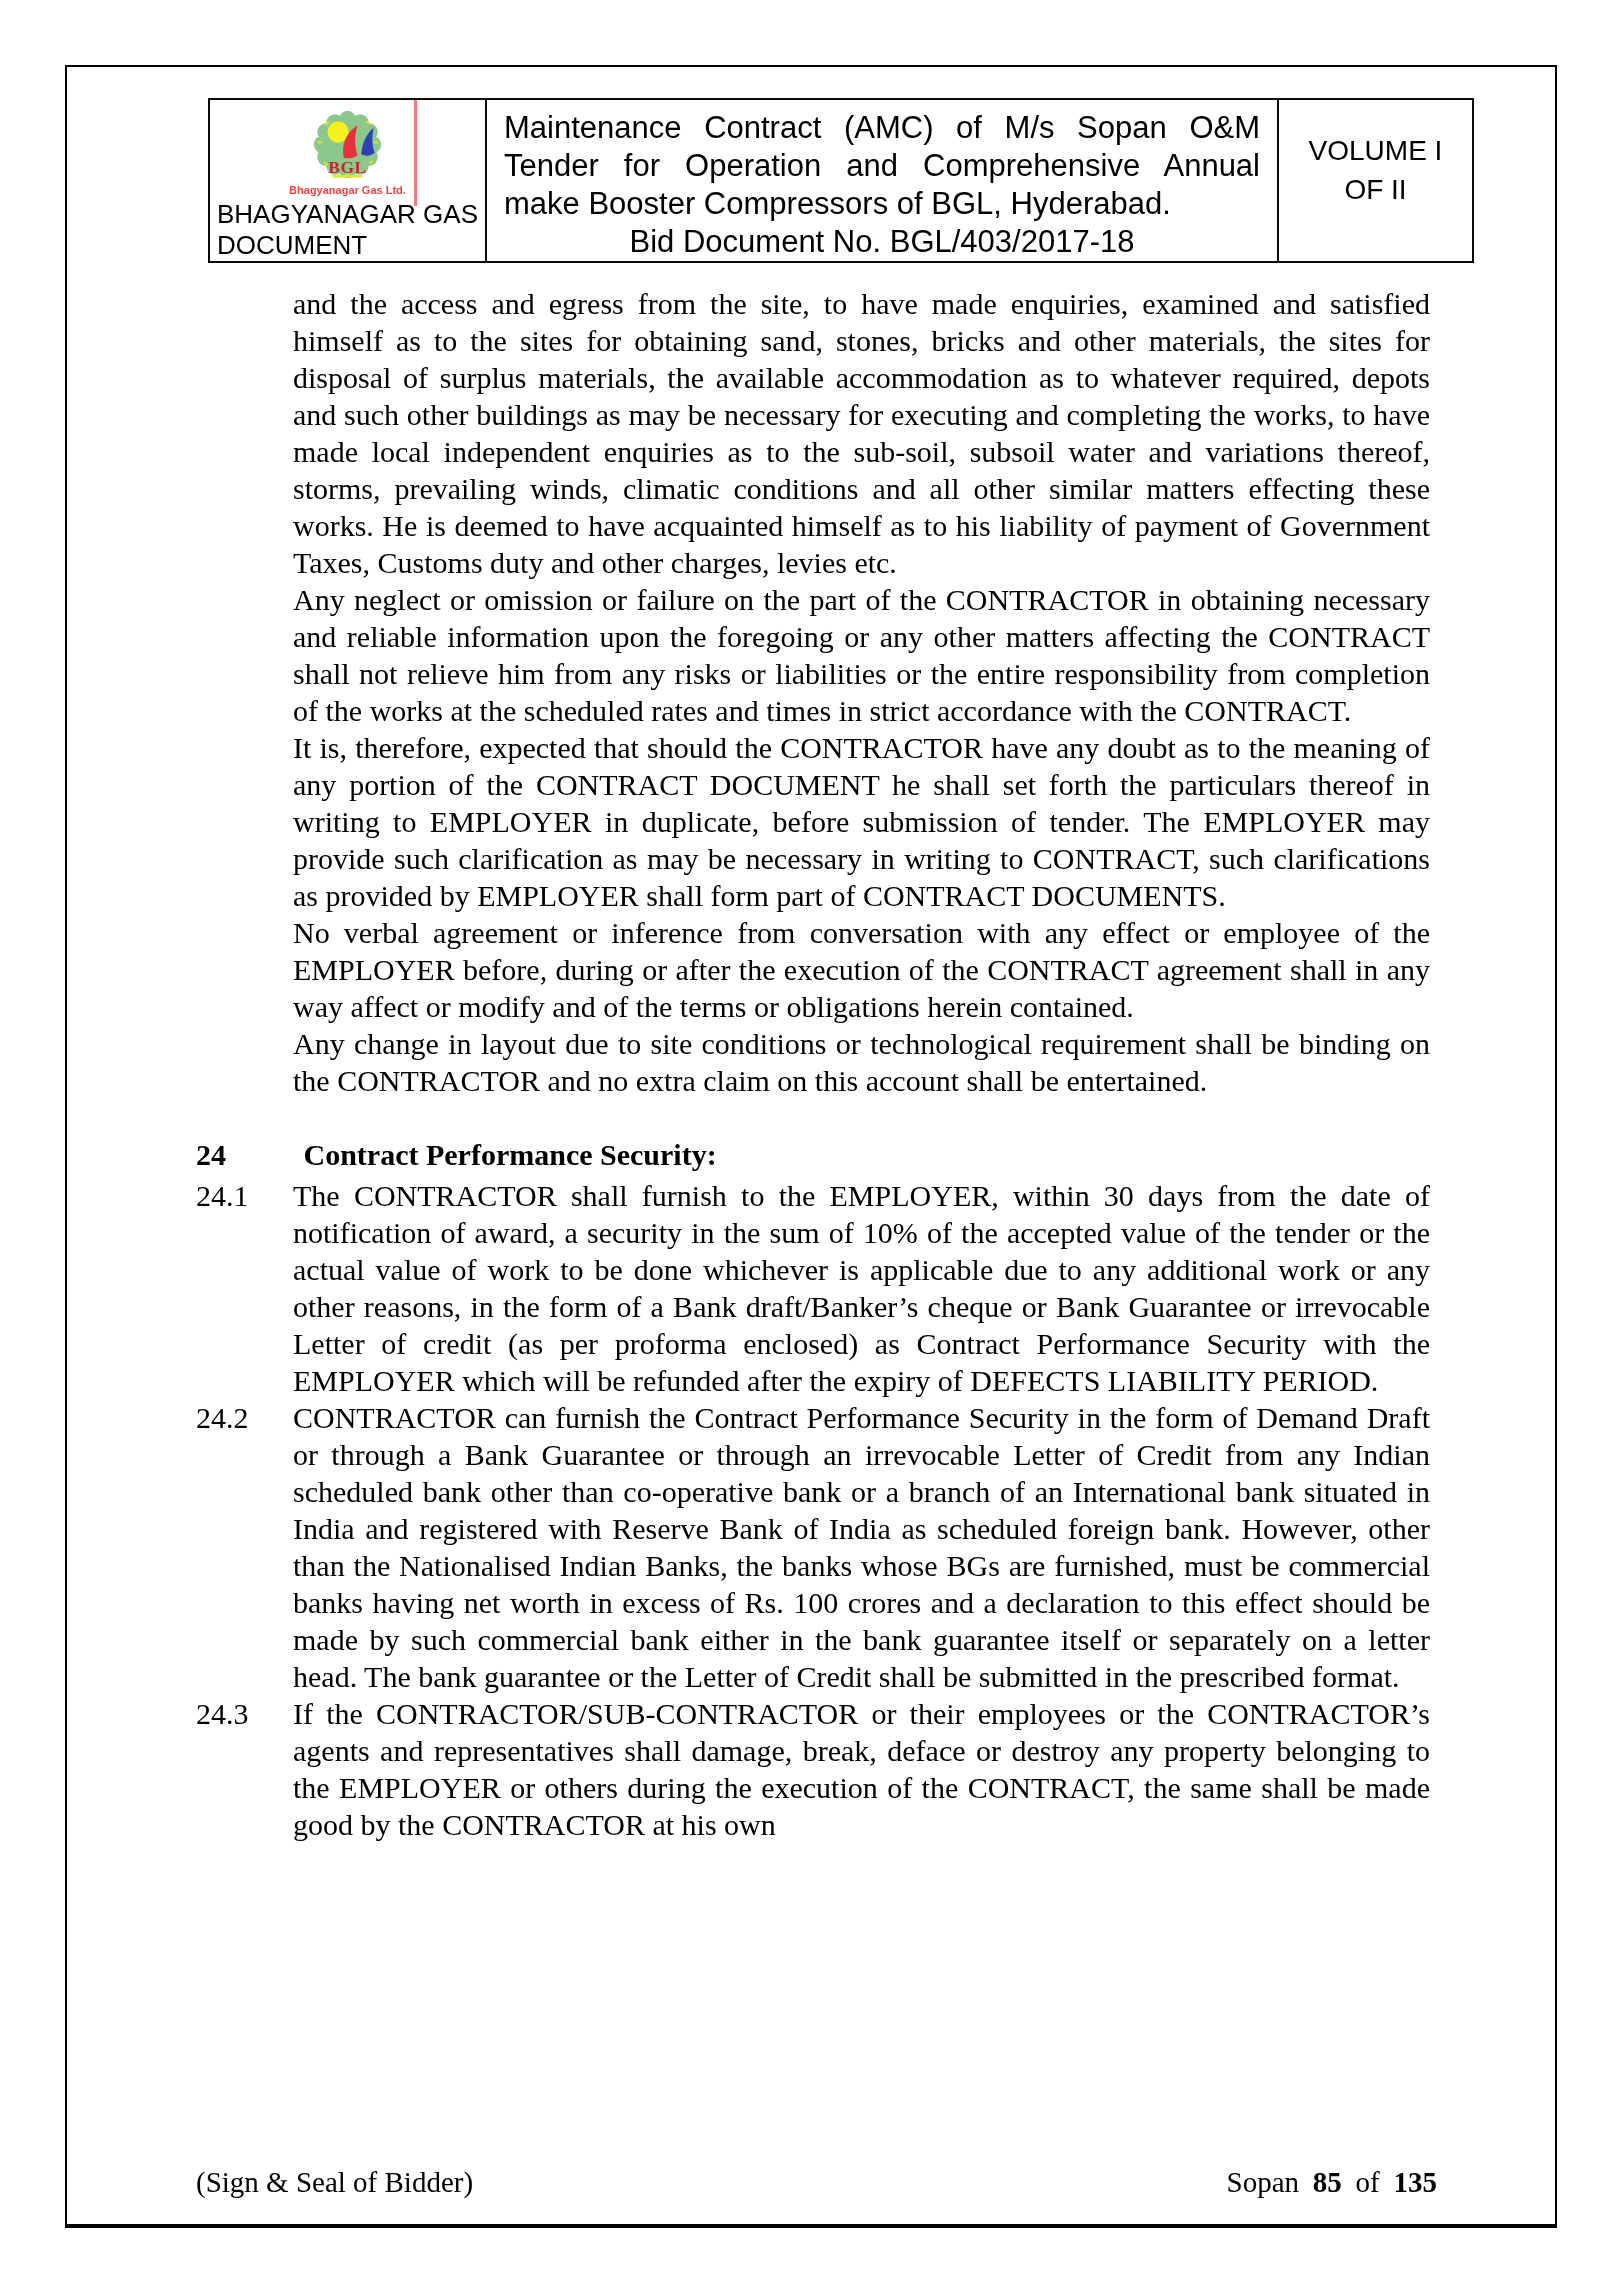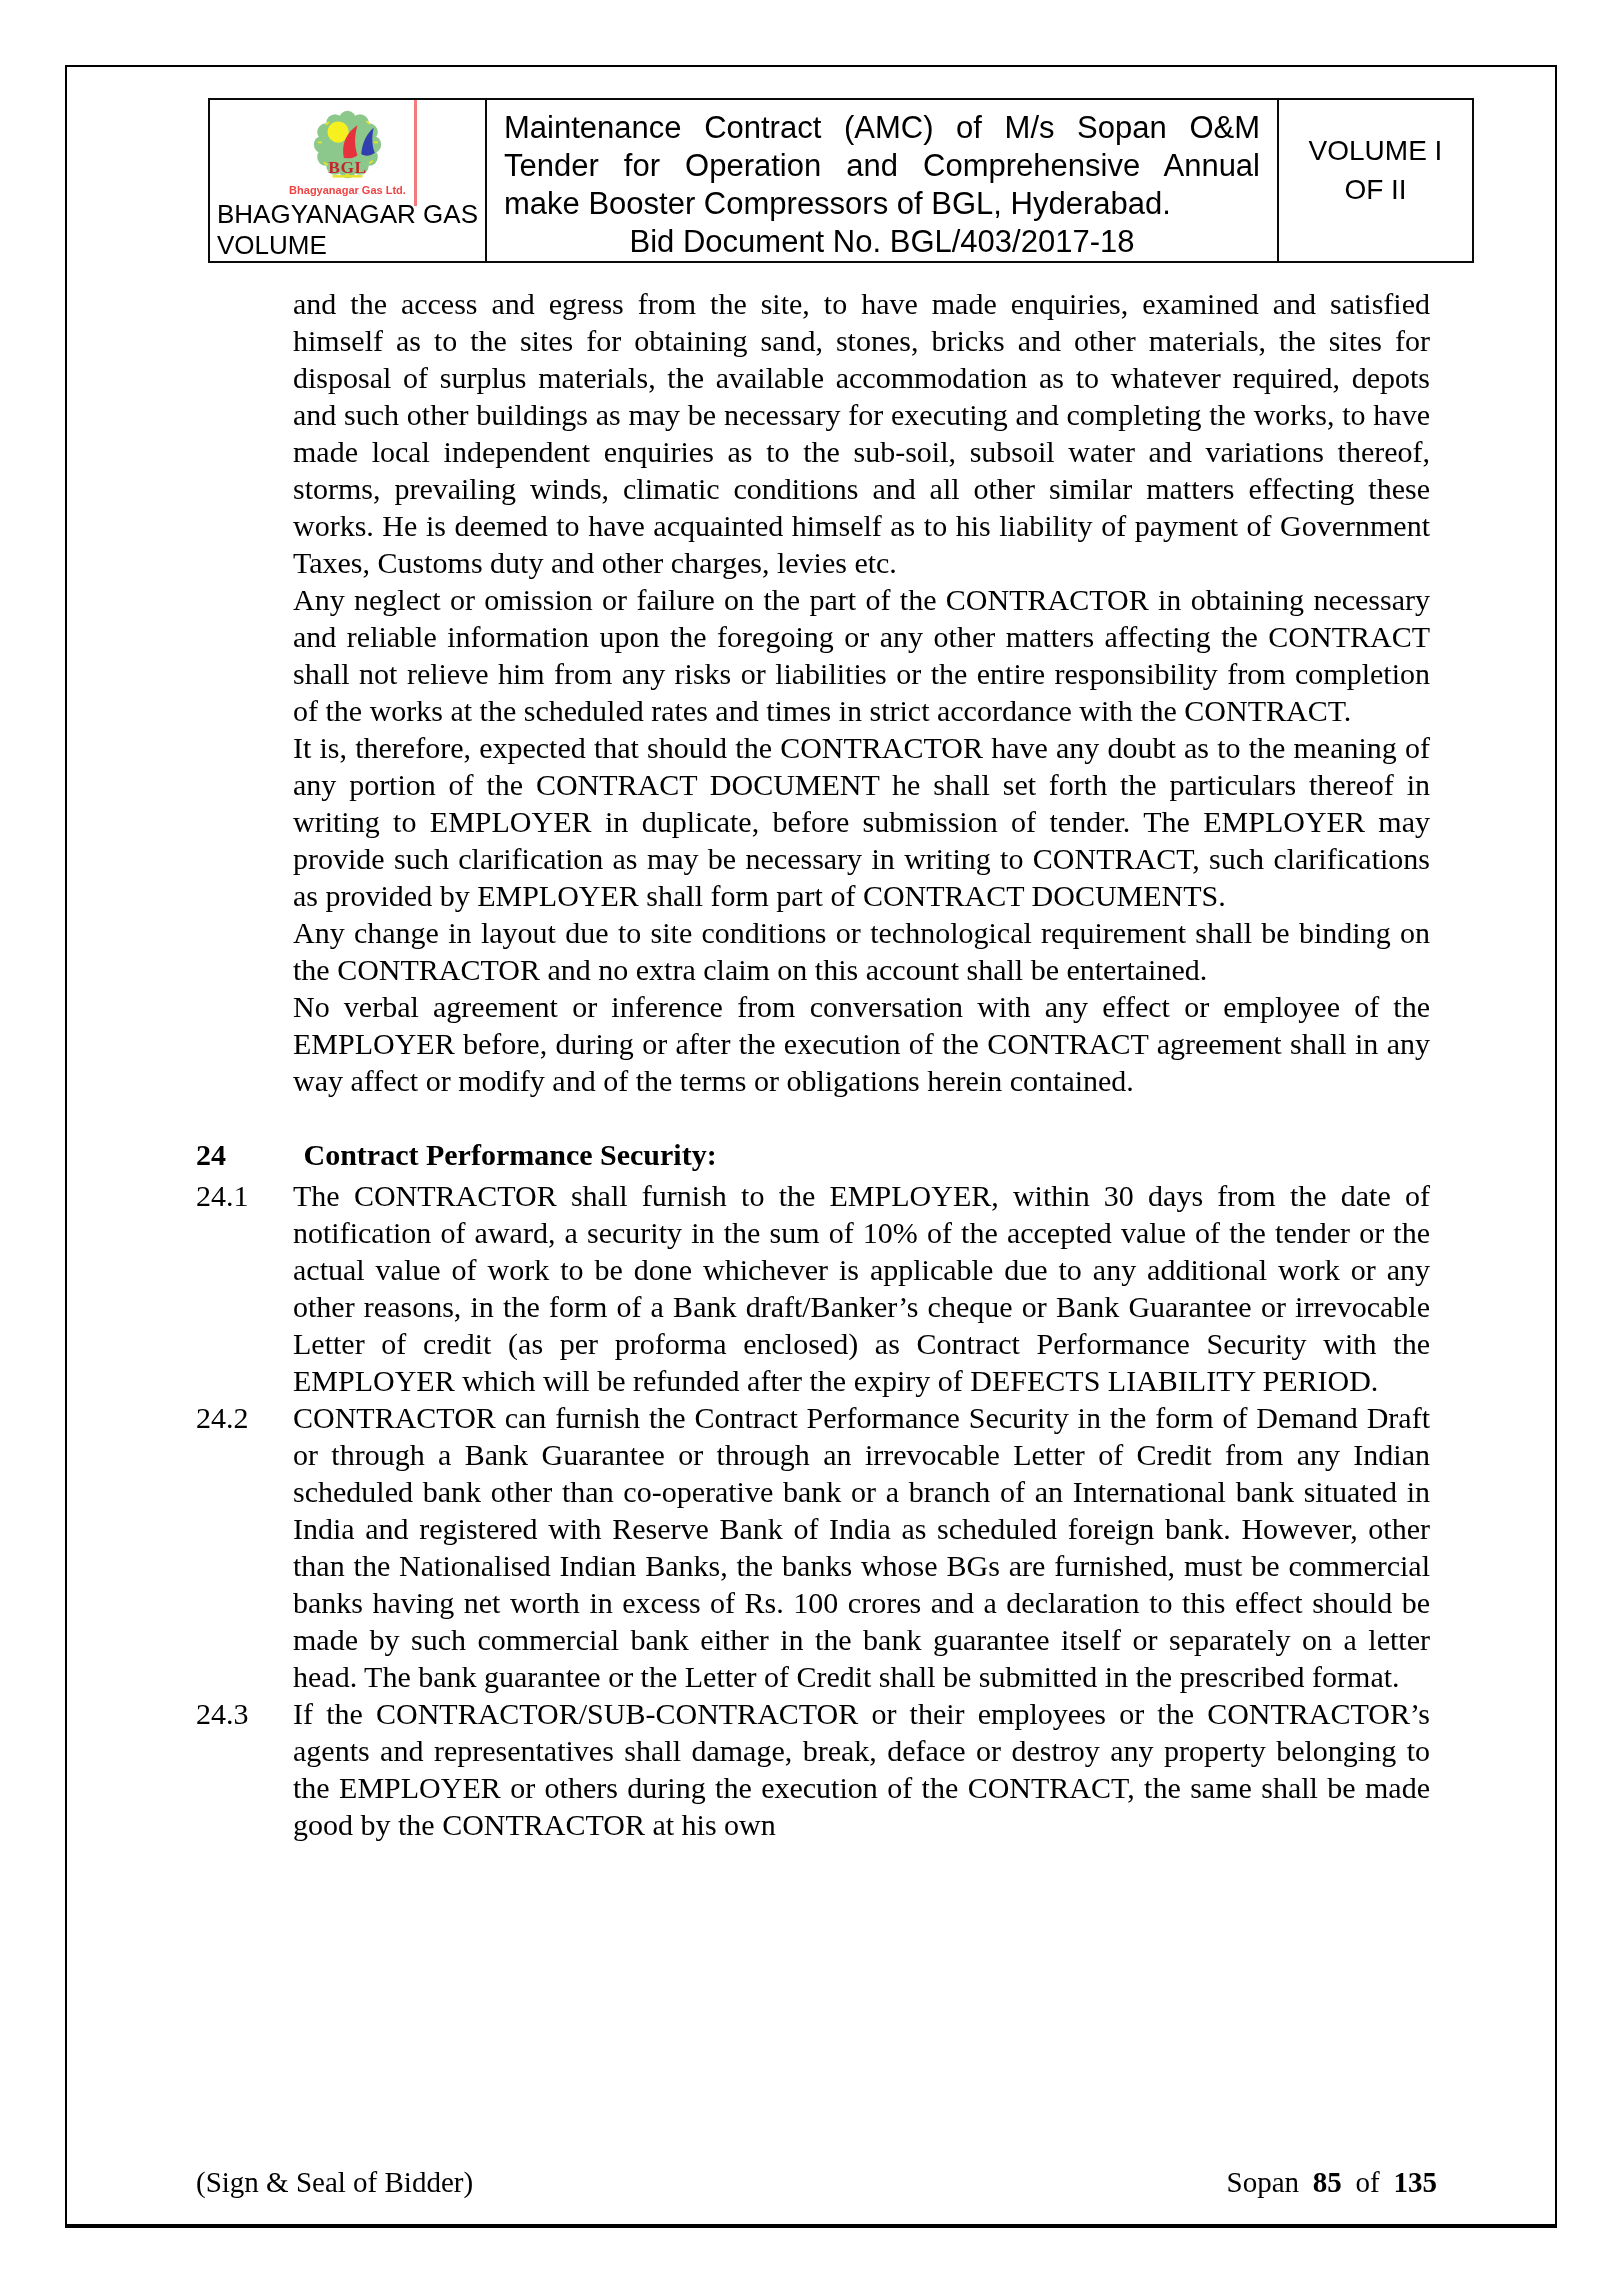--- a/index.html
+++ b/index.html
@@ -154,21 +154,21 @@
         </g>
         <circle cx="55" cy="37" r="17" fill="#F7F01F"></circle>
         <path d="M64 78 C60 56 68 38 86 26 C80 46 82 62 86 74 C78 80 70 80 64 78 Z" fill="#E5323C"></path>
         <path d="M92 72 C94 52 102 38 112 30 C108 48 110 62 114 70 C106 76 98 76 92 72 Z" fill="#3140AE"></path>
         <text x="70" y="102" text-anchor="middle" font-family="Liberation Serif, serif" font-size="28" font-weight="bold" fill="#C4262E" letter-spacing="1">BGL</text>
         <rect x="46" y="106" width="48" height="4" fill="#E8E32B"></rect>
       </svg>
       <div class="logo-caption">Bhagyanagar Gas Ltd.</div>
       <div class="company-name">
         <div>BHAGYANAGAR GAS</div>
-        <div>VOLUME</div>
+        <div>DOCUMENT</div>
       </div>
     </div>
 
     <div class="title-cell">
       <div class="t-just">Maintenance Contract (AMC) of M/s Sopan O&amp;M</div>
       <div class="t-just">Tender for Operation and Comprehensive Annual</div>
       <div class="t-left">make Booster Compressors of BGL, Hyderabad.</div>
       <div class="t-center">Bid Document No. BGL/403/2017-18</div>
     </div>
 
@@ -186,25 +186,25 @@
     <div class="row">
       <div class="num"></div>
       <div class="para">Any neglect or omission or failure on the part of the CONTRACTOR in obtaining necessary and reliable information upon the foregoing or any other matters affecting the CONTRACT shall not relieve him from any risks or liabilities or the entire responsibility from completion of the works at the scheduled rates and times in strict accordance with the CONTRACT.</div>
     </div>
     <div class="row">
       <div class="num"></div>
       <div class="para">It is, therefore, expected that should the CONTRACTOR have any doubt as to the meaning of any portion of the CONTRACT DOCUMENT he shall set forth the particulars thereof in writing to EMPLOYER in duplicate, before submission of tender. The EMPLOYER may provide such clarification as may be necessary in writing to CONTRACT, such clarifications as provided by EMPLOYER shall form part of CONTRACT DOCUMENTS.</div>
     </div>
     <div class="row">
       <div class="num"></div>
+      <div class="para">No verbal agreement or inference from conversation with any effect or employee of the EMPLOYER before, during or after the execution of the CONTRACT agreement shall in any way affect or modify and of the terms or obligations herein contained.</div>
+    </div>
+    <div class="row">
+      <div class="num"></div>
       <div class="para">Any change in layout due to site conditions or technological requirement shall be binding on the CONTRACTOR and no extra claim on this account shall be entertained.</div>
-    </div>
-    <div class="row">
-      <div class="num"></div>
-      <div class="para">No verbal agreement or inference from conversation with any effect or employee of the EMPLOYER before, during or after the execution of the CONTRACT agreement shall in any way affect or modify and of the terms or obligations herein contained.</div>
     </div>
 
     <div class="row section-heading-row">
       <div class="num">24</div>
       <div class="heading-text t-left">Contract Performance Security:</div>
     </div>
 
     <div class="row">
       <div class="num">24.1</div>
       <div class="para">The CONTRACTOR shall furnish to the EMPLOYER, within 30 days from the date of notification of award, a security in the sum of 10% of the accepted value of the tender or the actual value of work to be done whichever is applicable due to any additional work or any other reasons, in the form of a Bank draft/Banker’s cheque or Bank Guarantee or irrevocable Letter of credit (as per proforma enclosed) as Contract Performance Security with the EMPLOYER which will be refunded after the expiry of DEFECTS LIABILITY PERIOD.</div>

